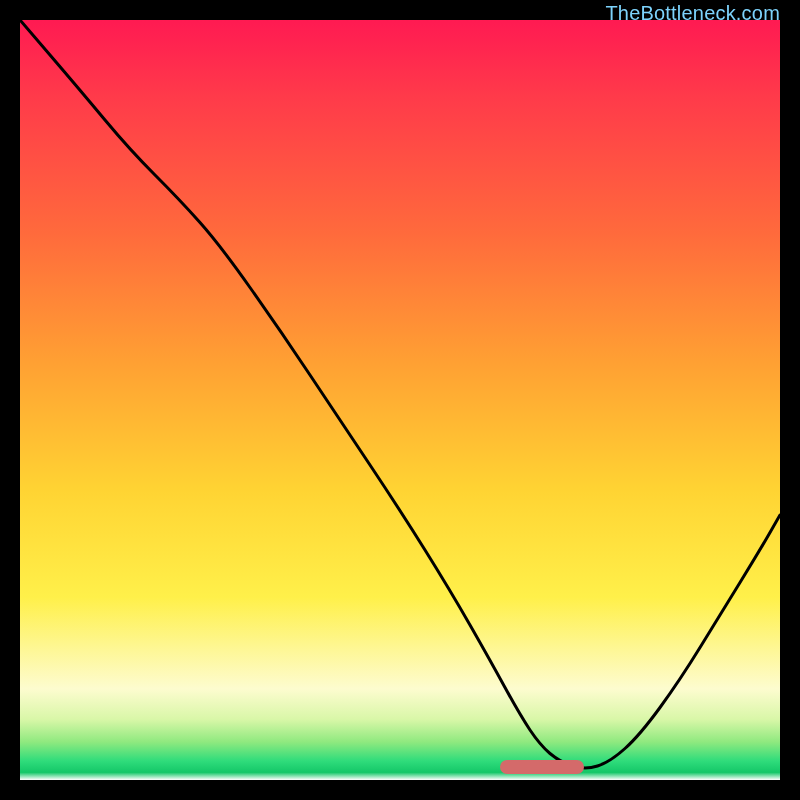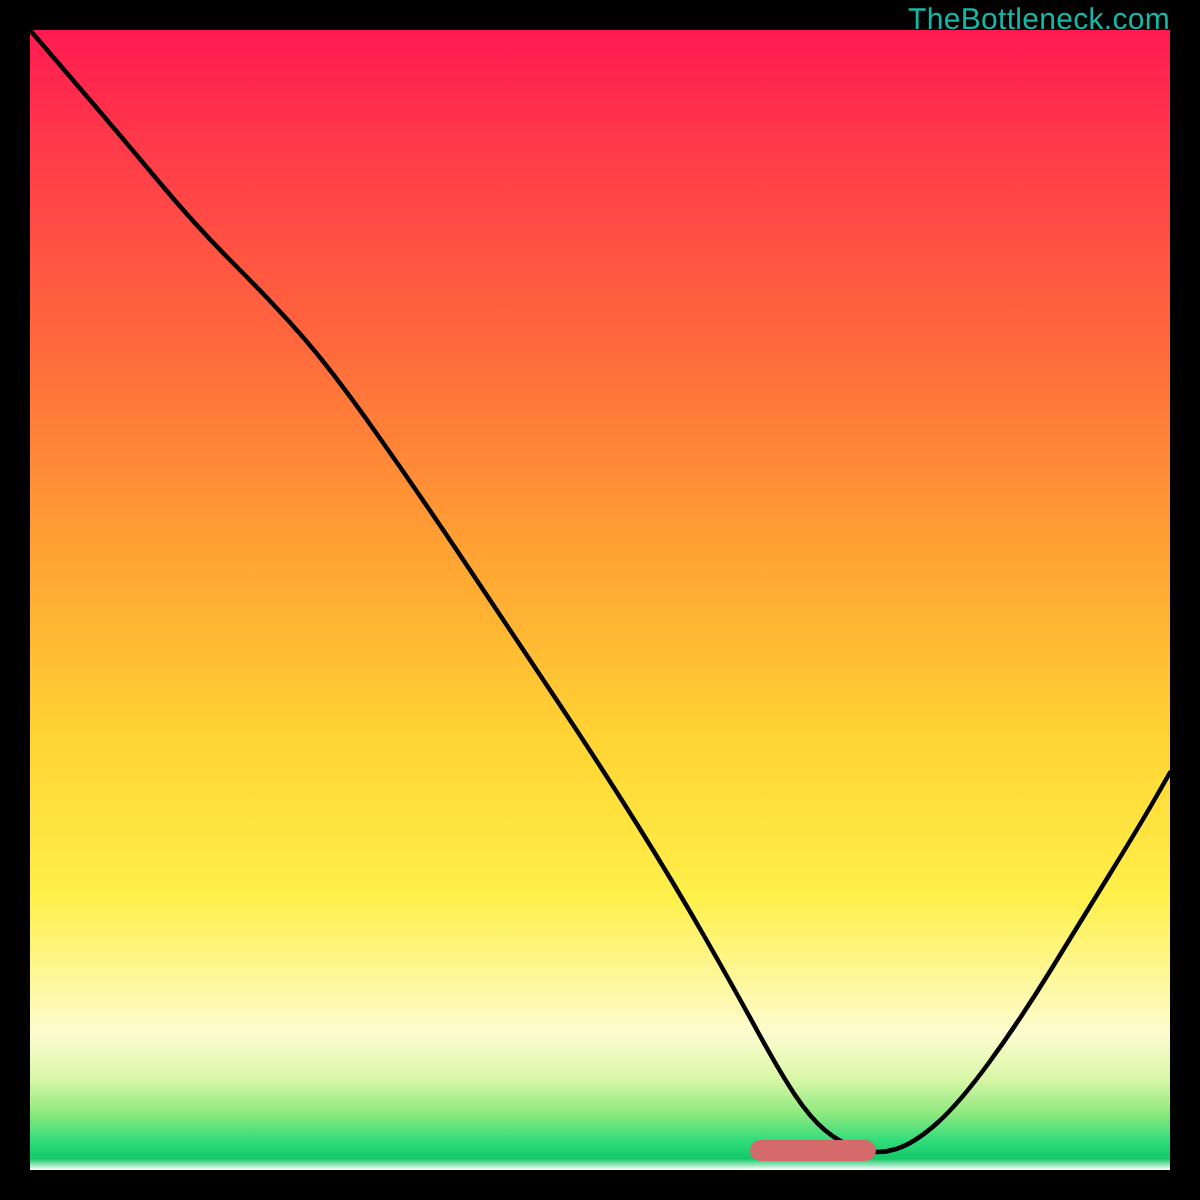--- a/index.html
+++ b/index.html
@@ -46,21 +46,21 @@
       #8fe97f 95%,
       #2fdc7b 97.5%,
       #14c768 99%,
       #ffffff 100%
     );
   }
   .watermark {
     position: absolute;
     top: -18px;
     right: 0;
-    color: #14b8a6;
+    color: #7dd3fc;
     font-size: 20px;
     font-weight: 500;
     letter-spacing: 0.2px;
     user-select: none;
   }
   .curve-svg {
     position: absolute;
     left: 0;
     top: 0;
     width: 760px;

